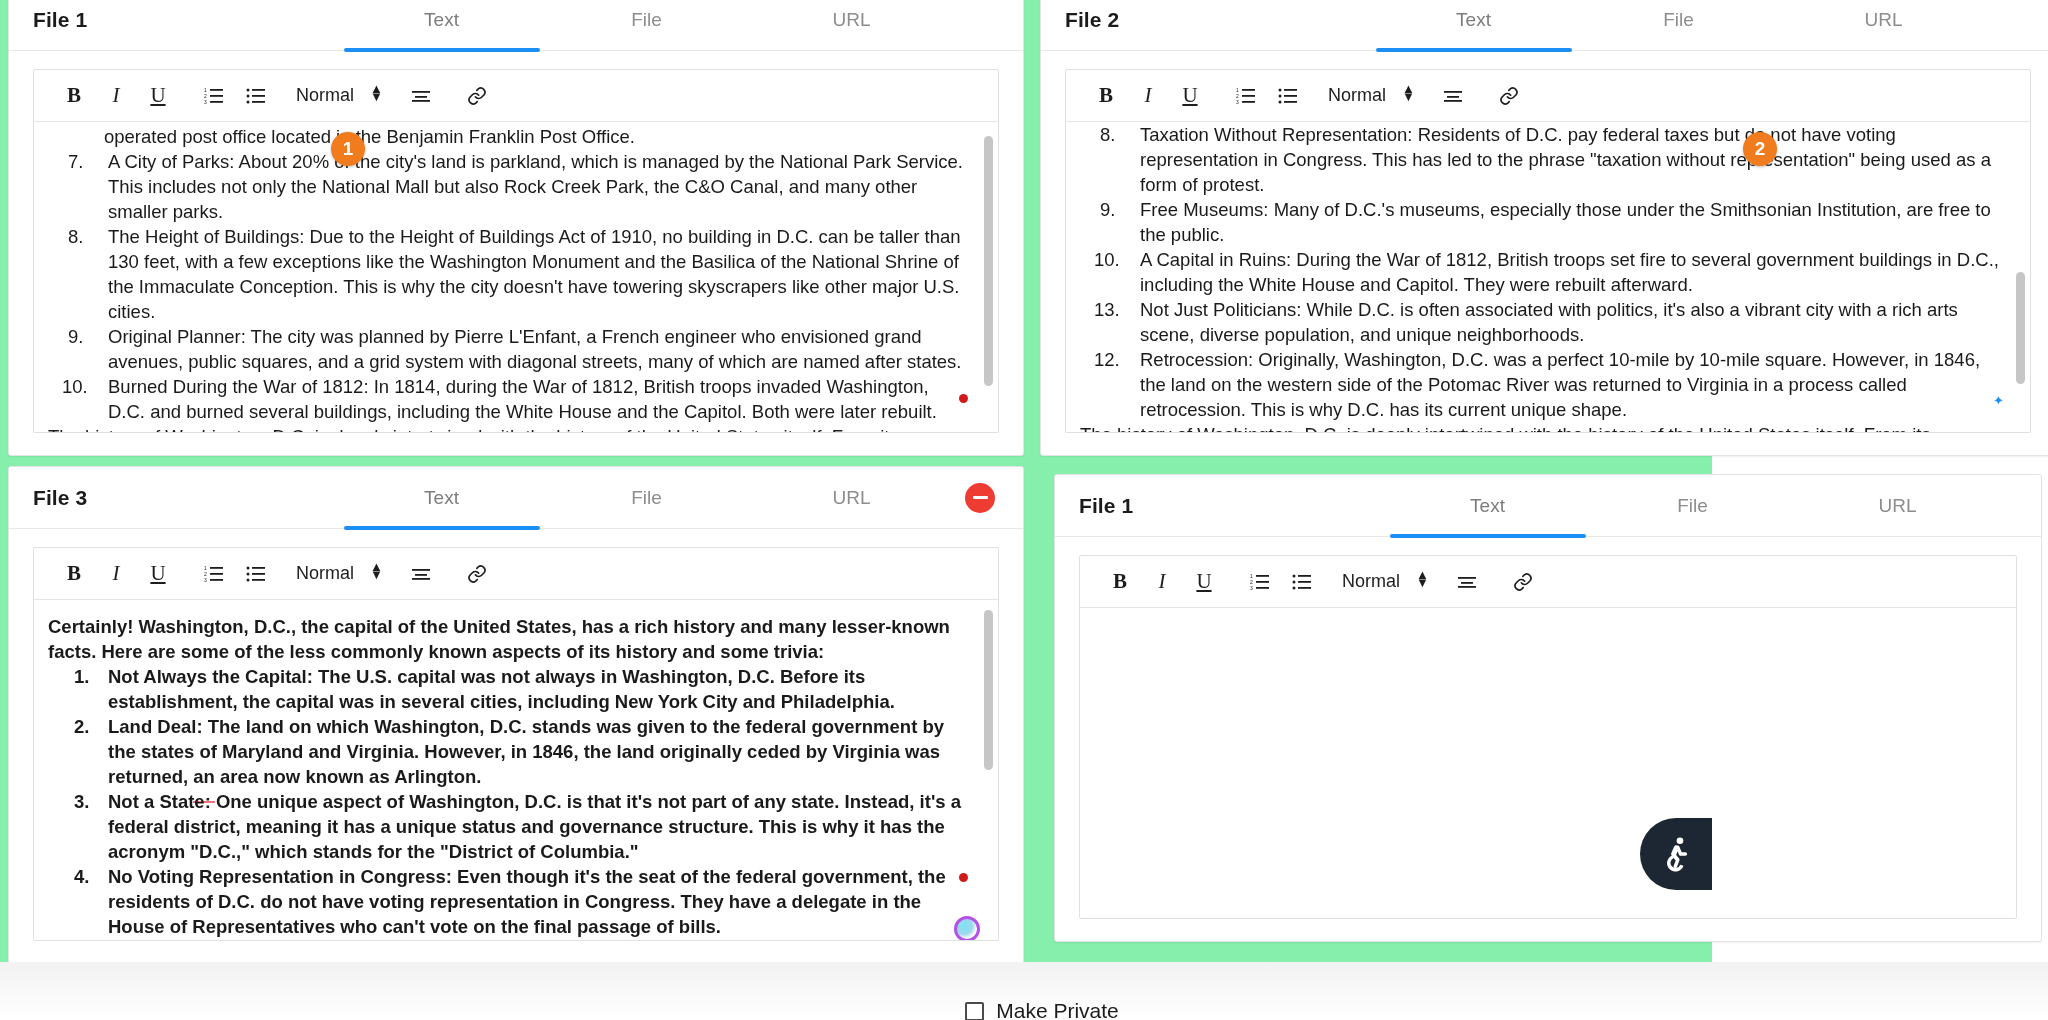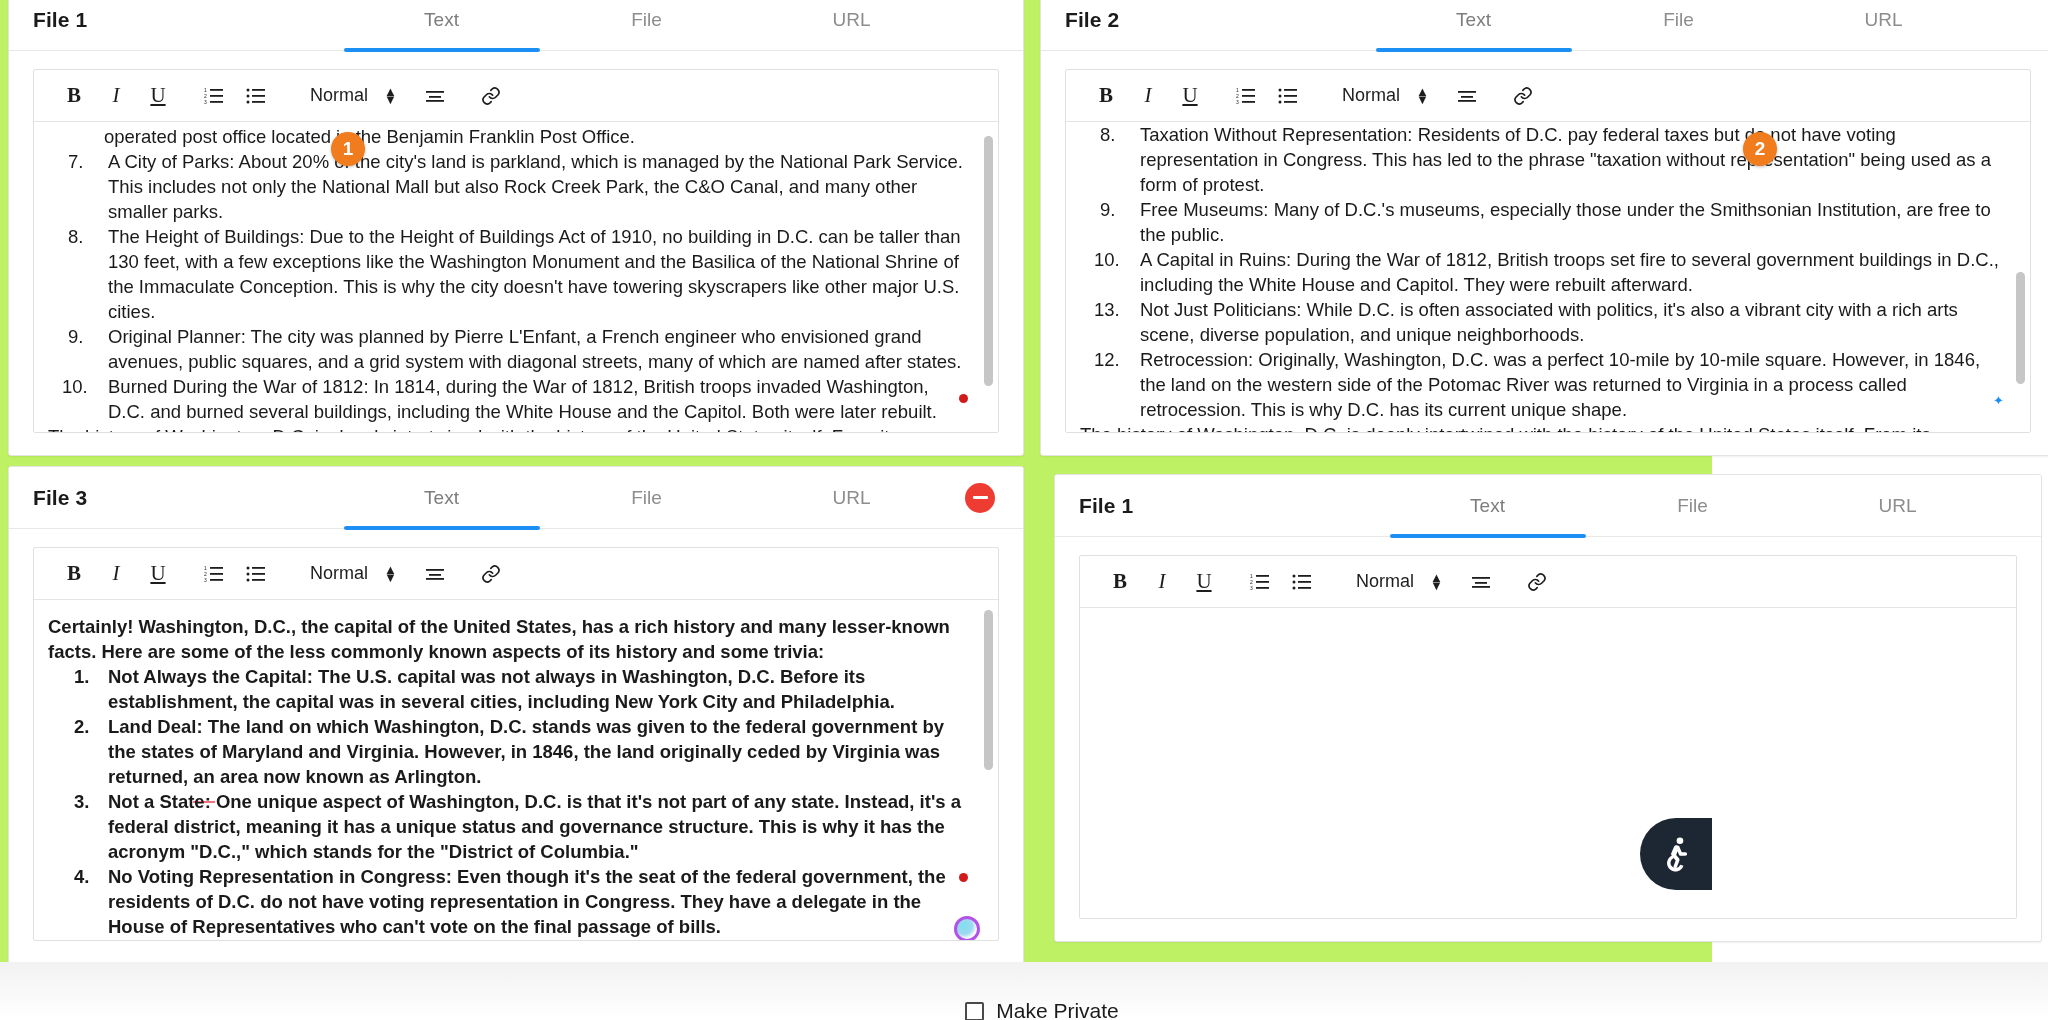--- a/index.html
+++ b/index.html
@@ -6,21 +6,21 @@
   html, body {
     margin: 0; padding: 0;
     width: 2048px; height: 1020px;
     background: #ffffff;
     font-family: "Liberation Sans", sans-serif;
     overflow: hidden;
   }
   .page {
     position: relative;
     width: 1712px; height: 1020px;
-    background: #bef264;
+    background: #86efac;
   }
 
   
   .grid {
     position: absolute;
     left: 0; top: -12px;
     width: 2048px;
     display: grid;
     grid-template-columns: 1016px 1016px;
     grid-template-rows: 468px 498px;
@@ -143,22 +143,22 @@
     font-size: 21px; color: #1d1d1d;
     cursor: pointer;
     margin-right: 6px;
   }
   .tb.gap { margin-left: 14px; }
   .tb-b { font-weight: bold; font-family: "Liberation Serif", serif; }
   .tb-i { font-style: italic; font-family: "Liberation Serif", serif; }
   .tb-u { text-decoration: underline; font-family: "Liberation Serif", serif; }
   .tb-sel {
     font-size: 18px; color: #1d1d1d;
-    display: flex; align-items: center;
-    margin: 0 6px 0 30px;
+    display: flex; 
+    margin: 0 6px 0 16px;
     cursor: pointer;
     white-space: nowrap;
   }
   .tb-caret {
     margin-left: 16px;
     font-size: 13px;
     line-height: 1;
     display: flex; flex-direction: column;
     color: #1d1d1d;
     cursor: pointer;

